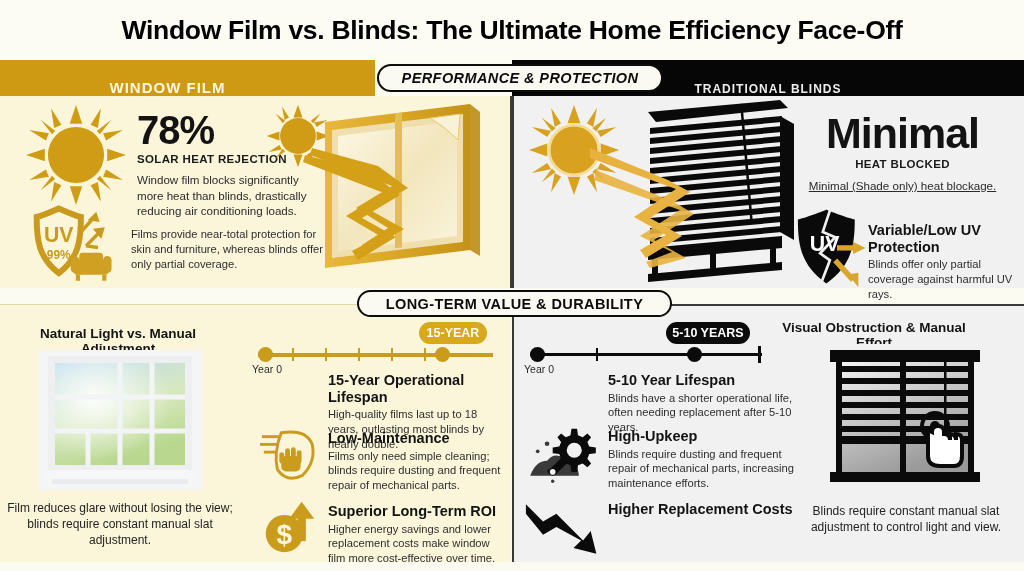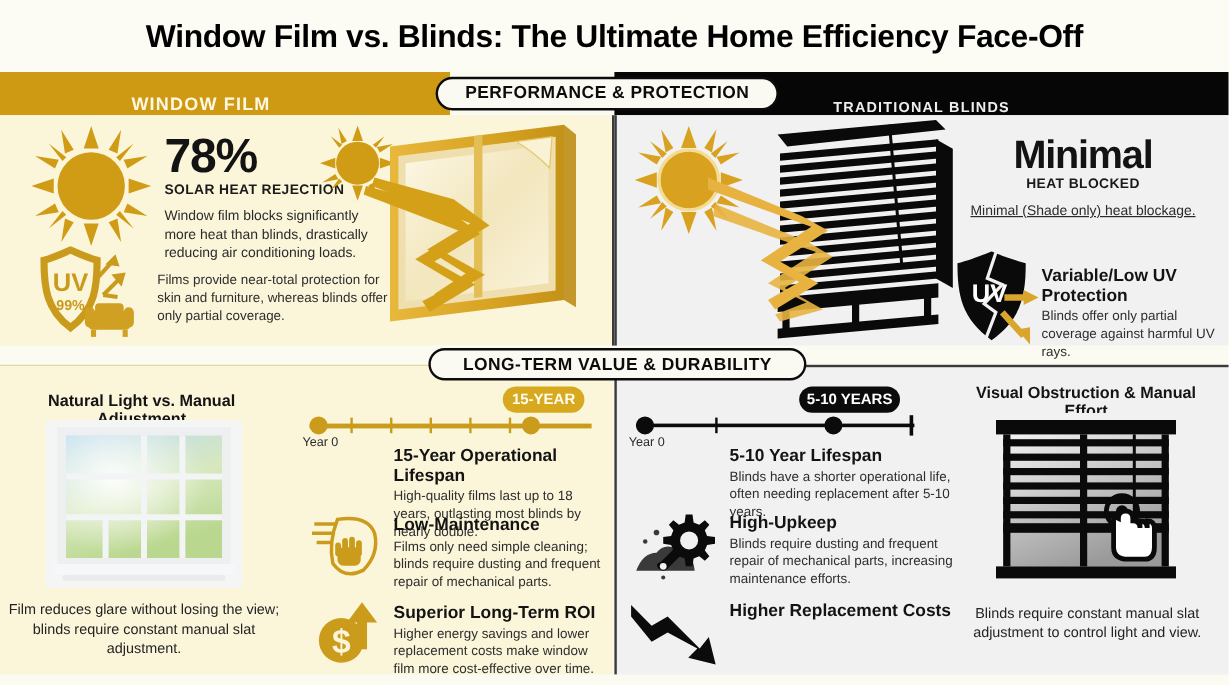--- a/index.html
+++ b/index.html
@@ -18,21 +18,21 @@
   .band{position:absolute;top:60px;height:36px;display:flex;align-items:flex-end;}
   .band-left{left:0;width:375px;background:#CE9A14;justify-content:center;}
   .band-right{left:512px;width:512px;background:#060606;justify-content:center;}
   .band-left span{color:#FFF7E0;font-size:15px;font-weight:bold;letter-spacing:1.0px;
                   margin-left:-40px;}
   .band-right span{color:#EDEDED;font-size:12px;font-weight:bold;letter-spacing:1.0px;}
 
   .pill{position:absolute;z-index:7;background:#FBFAF2;border:2.5px solid #0C0C0C;
         border-radius:22px;display:flex;align-items:center;justify-content:center;
         font-weight:bold;color:#0C0C0C;}
-  .pill-top{left:363px;top:64px;width:286px;height:28px;font-size:14.5px;letter-spacing:0.4px;}
+  .pill-top{left:377px;top:64px;width:286px;height:28px;font-size:14.5px;letter-spacing:0.4px;font-style:italic;}
   .pill-mid{left:357px;top:290px;width:315px;height:27px;font-size:14.5px;letter-spacing:0.4px;}
 
   
   .panel{position:absolute;}
   .p-tl{left:0;top:96px;width:511px;height:192px;background:#FBF6DA;}
   .p-tr{left:512px;top:96px;width:512px;height:192px;background:#F1F1F1;
         border-left:2px solid #3A3A3A;}
   .p-bl{left:0;top:304px;width:511px;height:258px;background:#FBF6DA;
         border-top:1px solid #E0D9A8;}
   .p-br{left:512px;top:304px;width:512px;height:258px;background:#F1F1F1;
@@ -253,21 +253,21 @@
   </svg>
 
   <svg style="position:absolute;left:590px;top:140px;" width="160" height="130" viewBox="0 0 160 130">
     <g fill="#E8B240">
       <polygon points="0,8 78,40 100,52 60,78 92,96 56,118 50,110 76,95 44,77 86,49 0,18"></polygon>
       <polygon points="6,30 84,62 104,74 64,100 96,118 60,128 56,122 82,112 50,96 90,70 4,40" opacity="0.9"></polygon>
     </g>
   </svg>
 
   <div style="position:absolute;left:795px;top:112px;width:215px;text-align:center;">
-    <div class="stat-num" style="font-size:33px;">Minimal</div>
+    <div class="stat-num" style="font-size:43px;">Minimal</div>
     <div class="stat-sub">HEAT BLOCKED</div>
     <div class="body-text" style="margin-top:8px;text-decoration:underline;">Minimal (Shade only) heat blockage.</div>
   </div>
 
   <svg style="position:absolute;left:790px;top:207px;" width="78" height="80" viewBox="0 0 86 90">
     <path d="M40,3 C40,3 20,11 8,14 C8,44 12,66 40,86 C68,66 72,44 72,14 C60,11 40,3 40,3 Z" fill="#0A0A0A"></path>
     <path d="M44,4 L36,28 L50,34 L33,52 L44,60 L34,86" fill="none" stroke="#F1F1F1" stroke-width="3"></path>
     <text x="38" y="50" font-size="24" font-weight="bold" fill="#FFFFFF" text-anchor="middle" font-family="Liberation Sans, sans-serif">UV</text>
 
     <g stroke="#D9A52C" stroke-width="6" fill="none">
@@ -362,21 +362,21 @@
       <rect x="38" y="14" width="9" height="30"></rect>
       <polygon points="42.5,2 56,20 29,20"></polygon>
     </g>
   </svg>
 
   <div style="position:absolute;left:328px;top:503px;width:175px;">
     <div class="feat-title">Superior Long-Term ROI</div>
     <div class="feat-body">Higher energy savings and lower replacement costs make window film more cost-effective over time.</div>
   </div>
 
-  <div class="sec-head" style="position:absolute;left:795px;top:320px;width:220px;text-align:center;">Visual Obstruction &amp; Manual Effort</div>
+  <div class="sec-head" style="position:absolute;left:764px;top:320px;width:220px;text-align:center;">Visual Obstruction &amp; Manual Effort</div>
 
   <svg style="position:absolute;left:820px;top:344px;" width="170" height="150" viewBox="0 0 170 150">
     <rect x="0" y="0" width="170" height="150" fill="#F1F1F1"></rect>
     <defs>
       <linearGradient id="lightG" x1="0" y1="0" x2="0.5" y2="1">
         <stop offset="0%" stop-color="#F4F4F4"></stop>
           <stop offset="100%" stop-color="#9A9A9A"></stop>
       </linearGradient>
     </defs>
     <rect x="16" y="18" width="138" height="110" fill="url(#lightG)"></rect>

